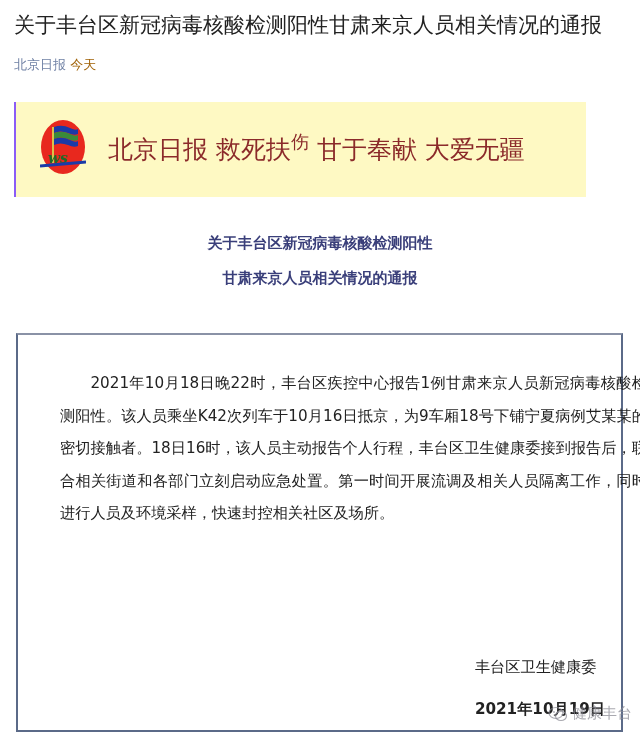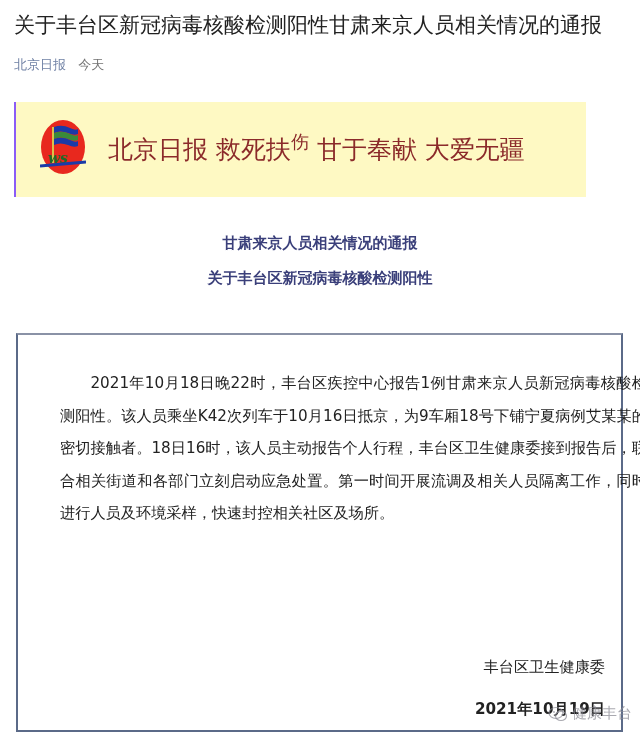--- a/index.html
+++ b/index.html
@@ -32,22 +32,22 @@
       left: 14px;
       top: 55px;
       font-size: 13px;
       line-height: 20px;
     }
     .meta .author {
       color: #576b95;
       opacity: 0.85;
     }
     .meta .date {
-      color: #737373;
-      margin-left: 8px;
+      color: #a16207;
+      margin-left: 0;
     }
     .banner {
       position: absolute;
       left: 14px;
       top: 102px;
       width: 468px;
       height: 95px;
       background: #fef9c3;
       border-left: 2px solid #8b5cf6;
       width: 570px;
@@ -108,21 +108,21 @@
       color: #222;
       text-align: justify;
       text-indent: 2em;
     }
     .para1 { top: 32px; margin-left: 33px; }
     .para2 { top: 196px; }
     .signature {
       position: absolute;
       right: 16px;
       top: 316px;
-      text-align: right;
+      text-align: left;
       font-size: 15.2px;
       line-height: 32px;
       color: #222;
       margin-left: 16px;
     }
     .signature .sig-date {
       margin-top: 10px;
       font-weight: bold;
     }
     .watermark {
@@ -163,22 +163,22 @@
       <text x="8" y="44" font-family="DejaVu Serif, serif" font-style="italic" font-weight="bold" font-size="14" fill="#1e6a28">ws</text>
       <line x1="0" y1="47" x2="46" y2="43" stroke="#1a3aa8" stroke-width="3"></line>
     </svg>
   </div>
   <div class="slogan">
     <span>北京日报 救死扶</span><span class="sup">伤</span><span> 甘于奉献 大爱无疆</span>
   </div>
 </div>
 
 <div class="subtitle">
+  <div>关于丰台区新冠病毒核酸检测阳性</div>
   <div>甘肃来京人员相关情况的通报</div>
-  <div>关于丰台区新冠病毒核酸检测阳性</div>
 </div>
 
 <div class="notice-box">
   <div class="para para1">2021年10月18日晚22时，丰台区疾控中心报告1例甘肃来京人员新冠病毒核酸检测阳性。该人员乘坐K42次列车于10月16日抵京，为9车厢18号下铺宁夏病例艾某某的密切接触者。18日16时，该人员主动报告个人行程，丰台区卫生健康委接到报告后，联合相关街道和各部门立刻启动应急处置。第一时间开展流调及相关人员隔离工作，同时进行人员及环境采样，快速封控相关社区及场所。</div>
   <div class="signature">
     <div>丰台区卫生健康委</div>
     <div class="sig-date">2021年10月19日</div>
   </div>
 </div>
 

